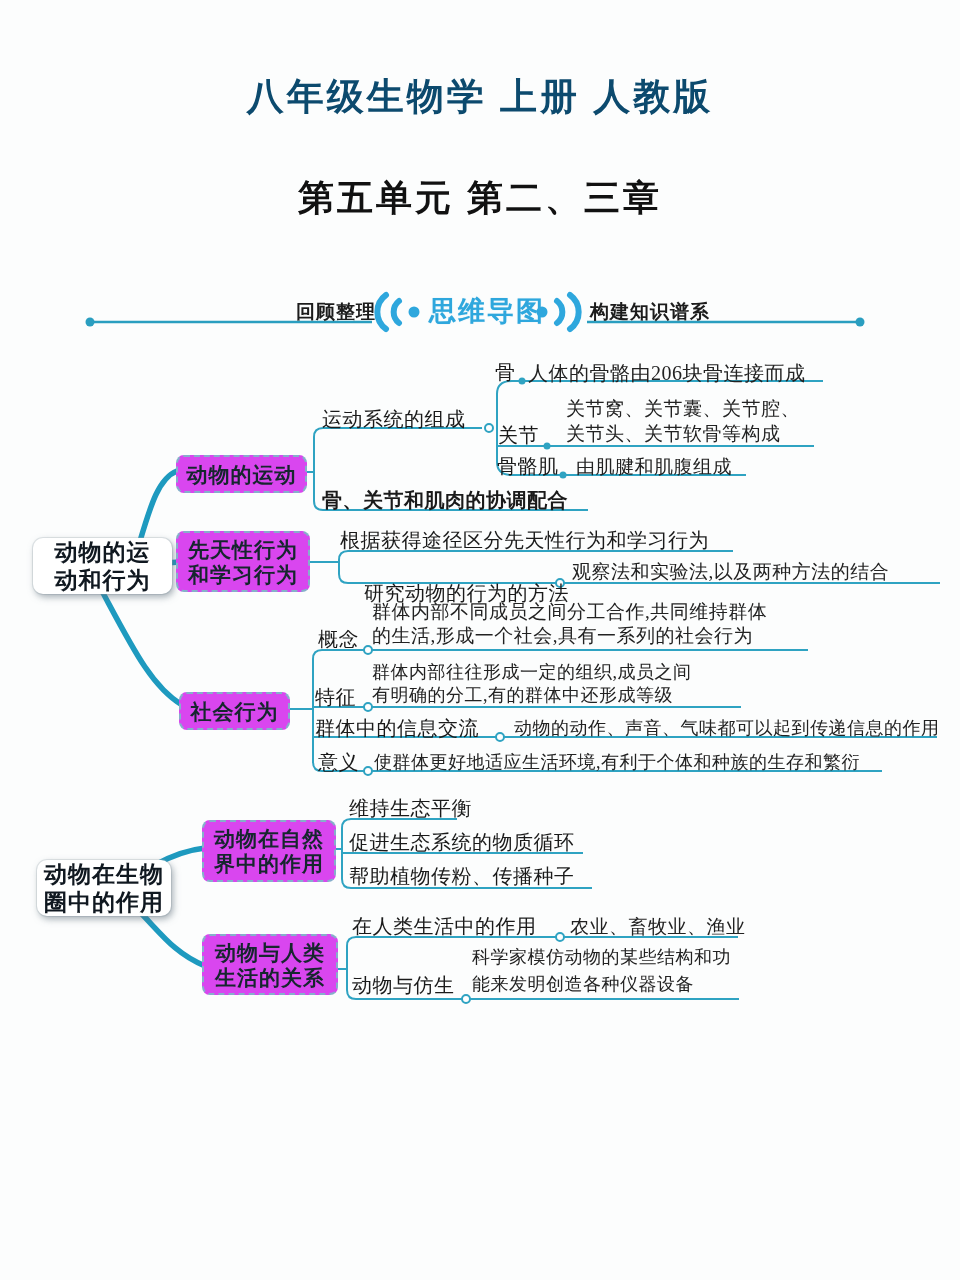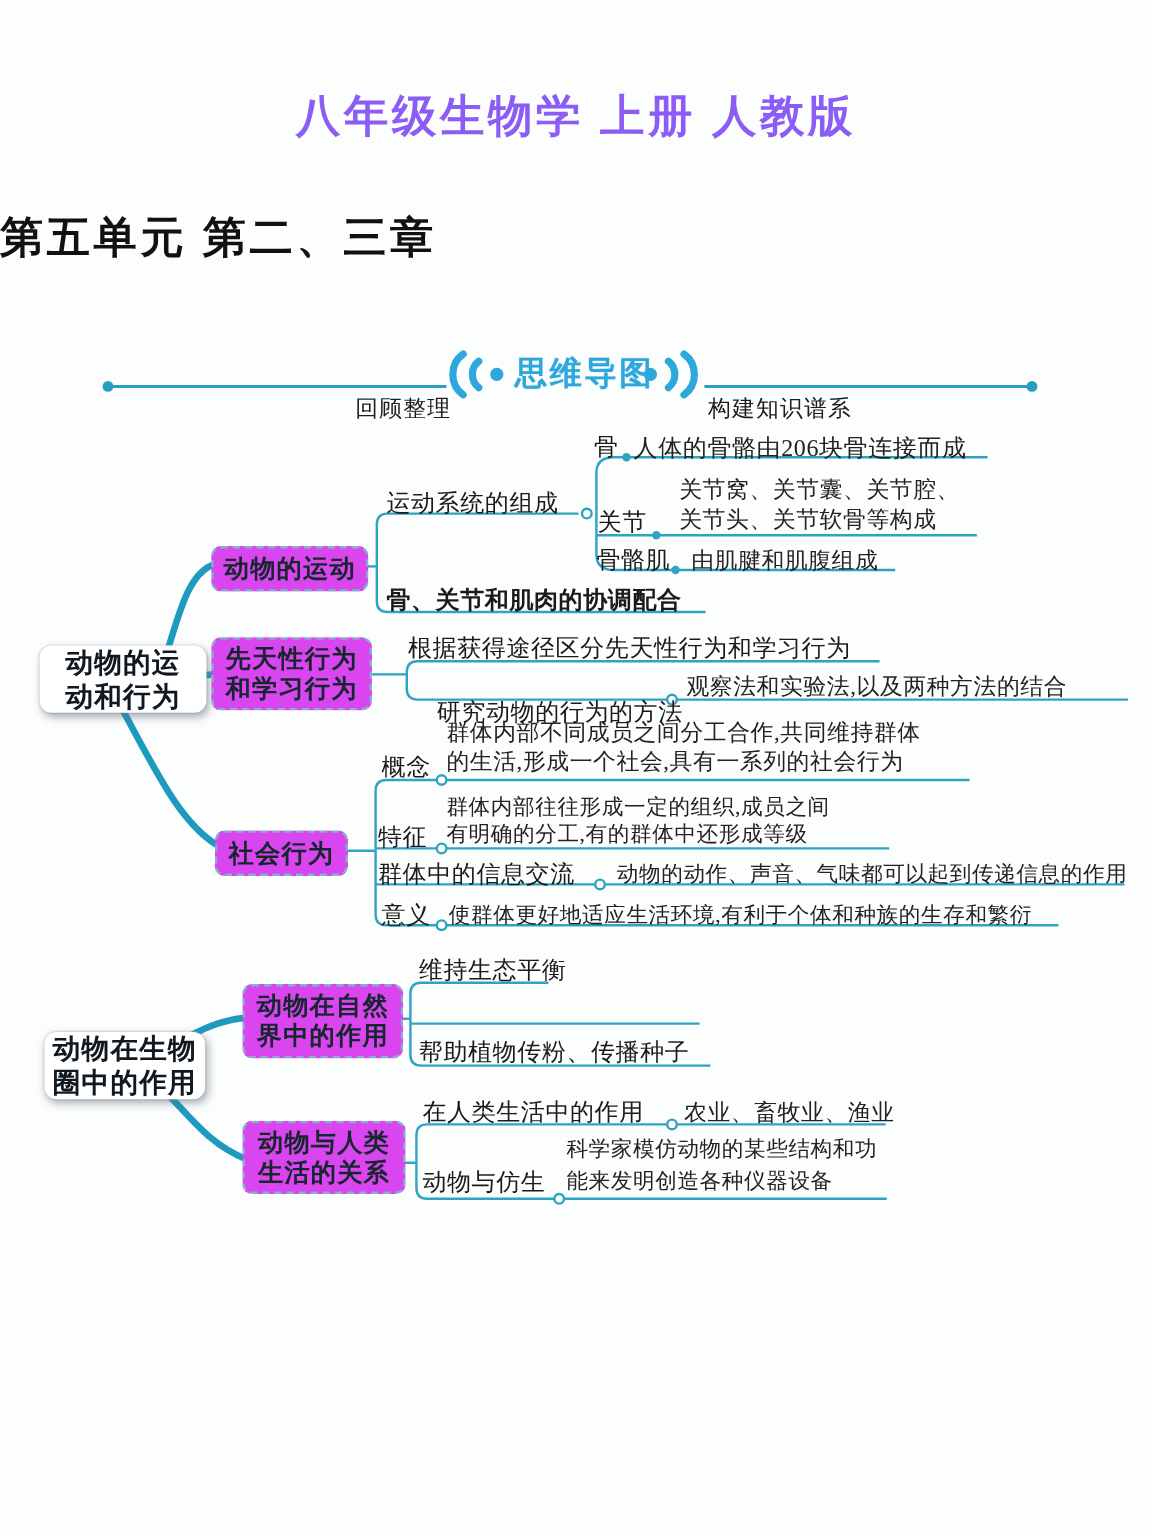--- a/index.html
+++ b/index.html
@@ -5,29 +5,29 @@
   html,body{margin:0;padding:0;}
   body{background:#f2f3f4;}
   #canvas{
     position:relative;width:960px;height:1280px;margin:0 auto;
     background:#fcfdfd;overflow:hidden;
     font-family:"Liberation Sans",sans-serif;
   }
   .abs{position:absolute;}
   .page-title{
     left:0;top:72px;width:960px;text-align:center;
-    font-size:37px;font-weight:bold;color:#8b5cf6;letter-spacing:3px;white-space:nowrap;
+    font-size:37px;font-weight:bold;color:#0c4a6e;letter-spacing:3px;white-space:nowrap;
   }
   .page-subtitle{
-    left:0;top:174px;width:960px;
+    left:0;top:174px;width:960px;text-align:center;
     font-size:36px;font-weight:bold;color:#111;letter-spacing:3px;white-space:nowrap;
   }
   .hdr-small{
-    font-family:"Liberation Serif",serif;font-size:19px;font-weight:normal;
-    color:#1c1c1c;white-space:nowrap;letter-spacing:1px;margin-top:29px;
+    font-family:"Liberation Serif",serif;font-size:19px;font-weight:bold;
+    color:#1c1c1c;white-space:nowrap;letter-spacing:1px;
   }
   .hdr-brand{
     font-size:27px;font-weight:bold;color:#2ea7dd;letter-spacing:2px;white-space:nowrap;
     text-shadow:0 0 1px rgba(46,167,221,.35);
   }
   svg.overlay{position:absolute;left:0;top:0;pointer-events:none;}
   .rootnode{
     position:absolute;background:#ffffff;border-radius:10px;
     box-shadow:2px 3px 7px rgba(90,105,118,.55),0 0 0 1px rgba(165,178,188,.28);
     display:flex;flex-direction:column;align-items:center;justify-content:center;
@@ -188,20 +188,21 @@
   <div class="desc" style="left:372px;top:661px;line-height:23px;">
     <span class="ln">群体内部往往形成一定的组织,成员之间</span>
     <span class="ln">有明确的分工,有的群体中还形成等级</span>
   </div>
   <div class="term" style="left:315px;top:715px;">群体中的信息交流</div>
   <div class="desc" style="left:514px;top:716px;">动物的动作、声音、气味都可以起到传递信息的作用</div>
   <div class="term" style="left:318px;top:749px;">意义</div>
   <div class="desc" style="left:374px;top:750px;">使群体更好地适应生活环境,有利于个体和种族的生存和繁衍</div>
 
   <div class="term" style="left:349px;top:795px;">维持生态平衡</div>
+  <div class="term" style="left:349px;top:829px;">促进生态系统的物质循环</div>
   <div class="term" style="left:349px;top:863px;">帮助植物传粉、传播种子</div>
 
   <div class="term" style="left:352px;top:913px;">在人类生活中的作用</div>
   <div class="desc" style="left:570px;top:914px;font-size:19px;">农业、畜牧业、渔业</div>
   <div class="term" style="left:352px;top:972px;">动物与仿生</div>
   <div class="desc" style="left:472px;top:944px;line-height:27px;">
     <span class="ln">科学家模仿动物的某些结构和功</span>
     <span class="ln">能来发明创造各种仪器设备</span>
   </div>
 

